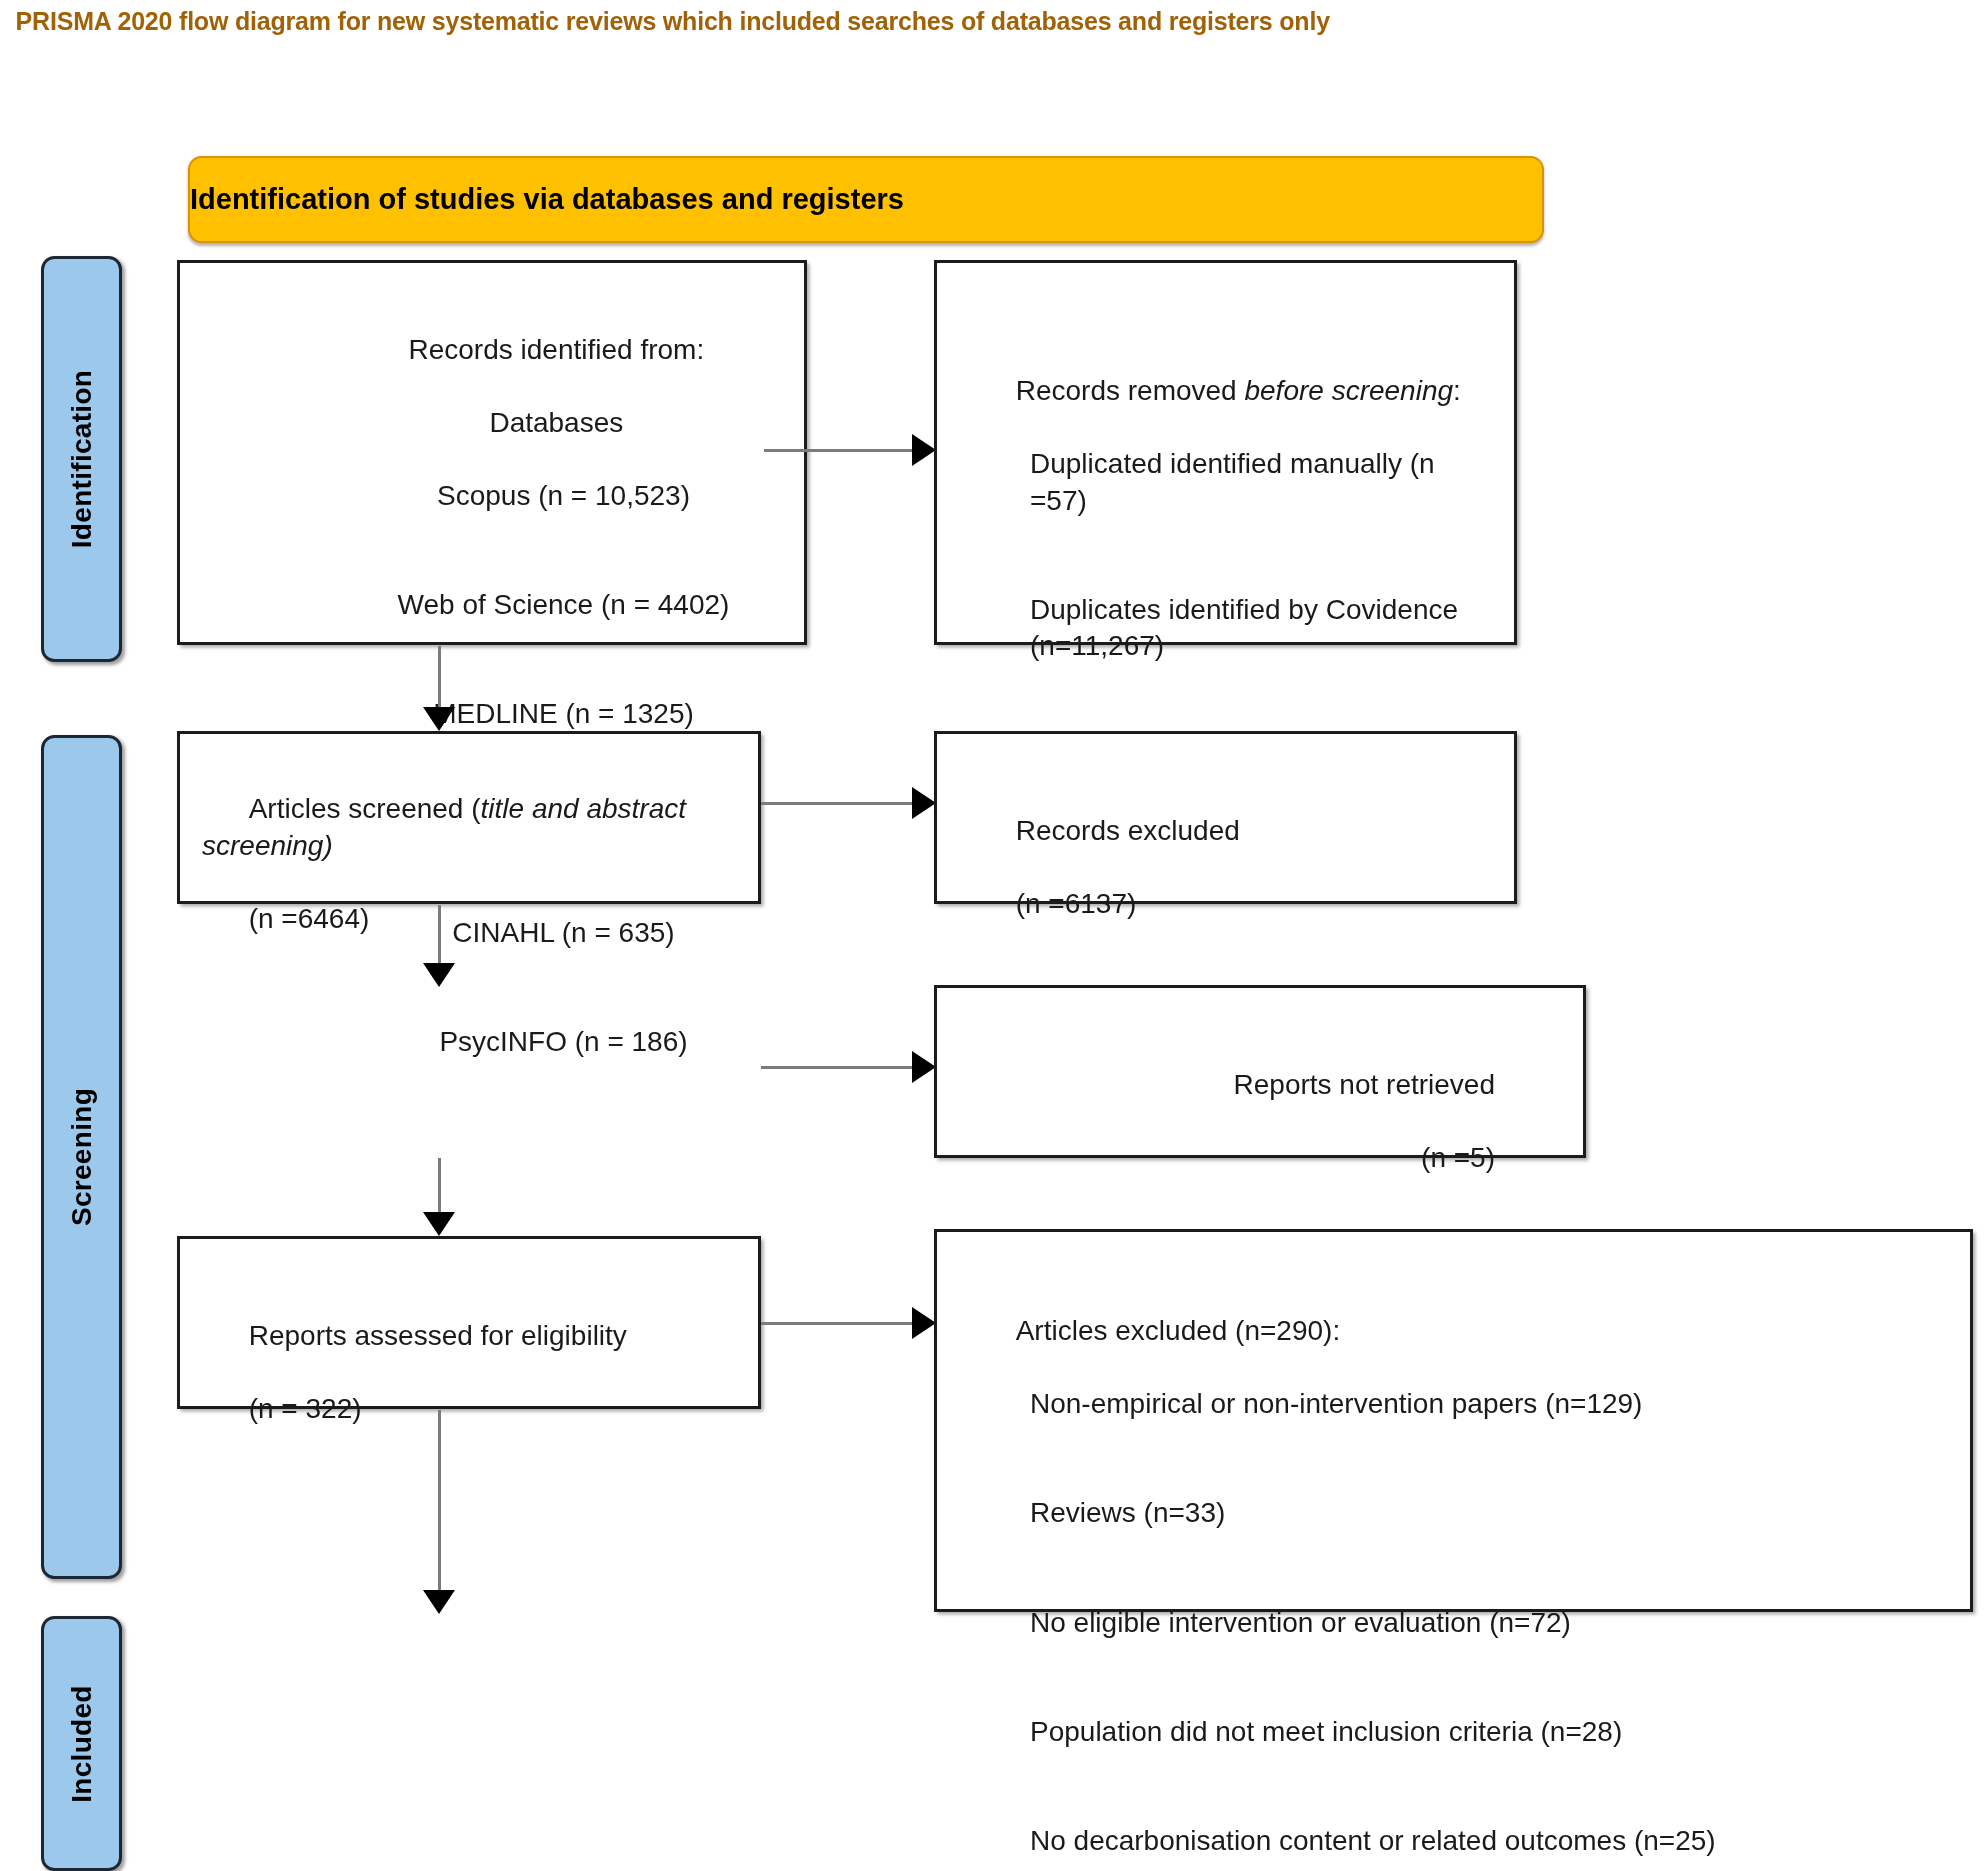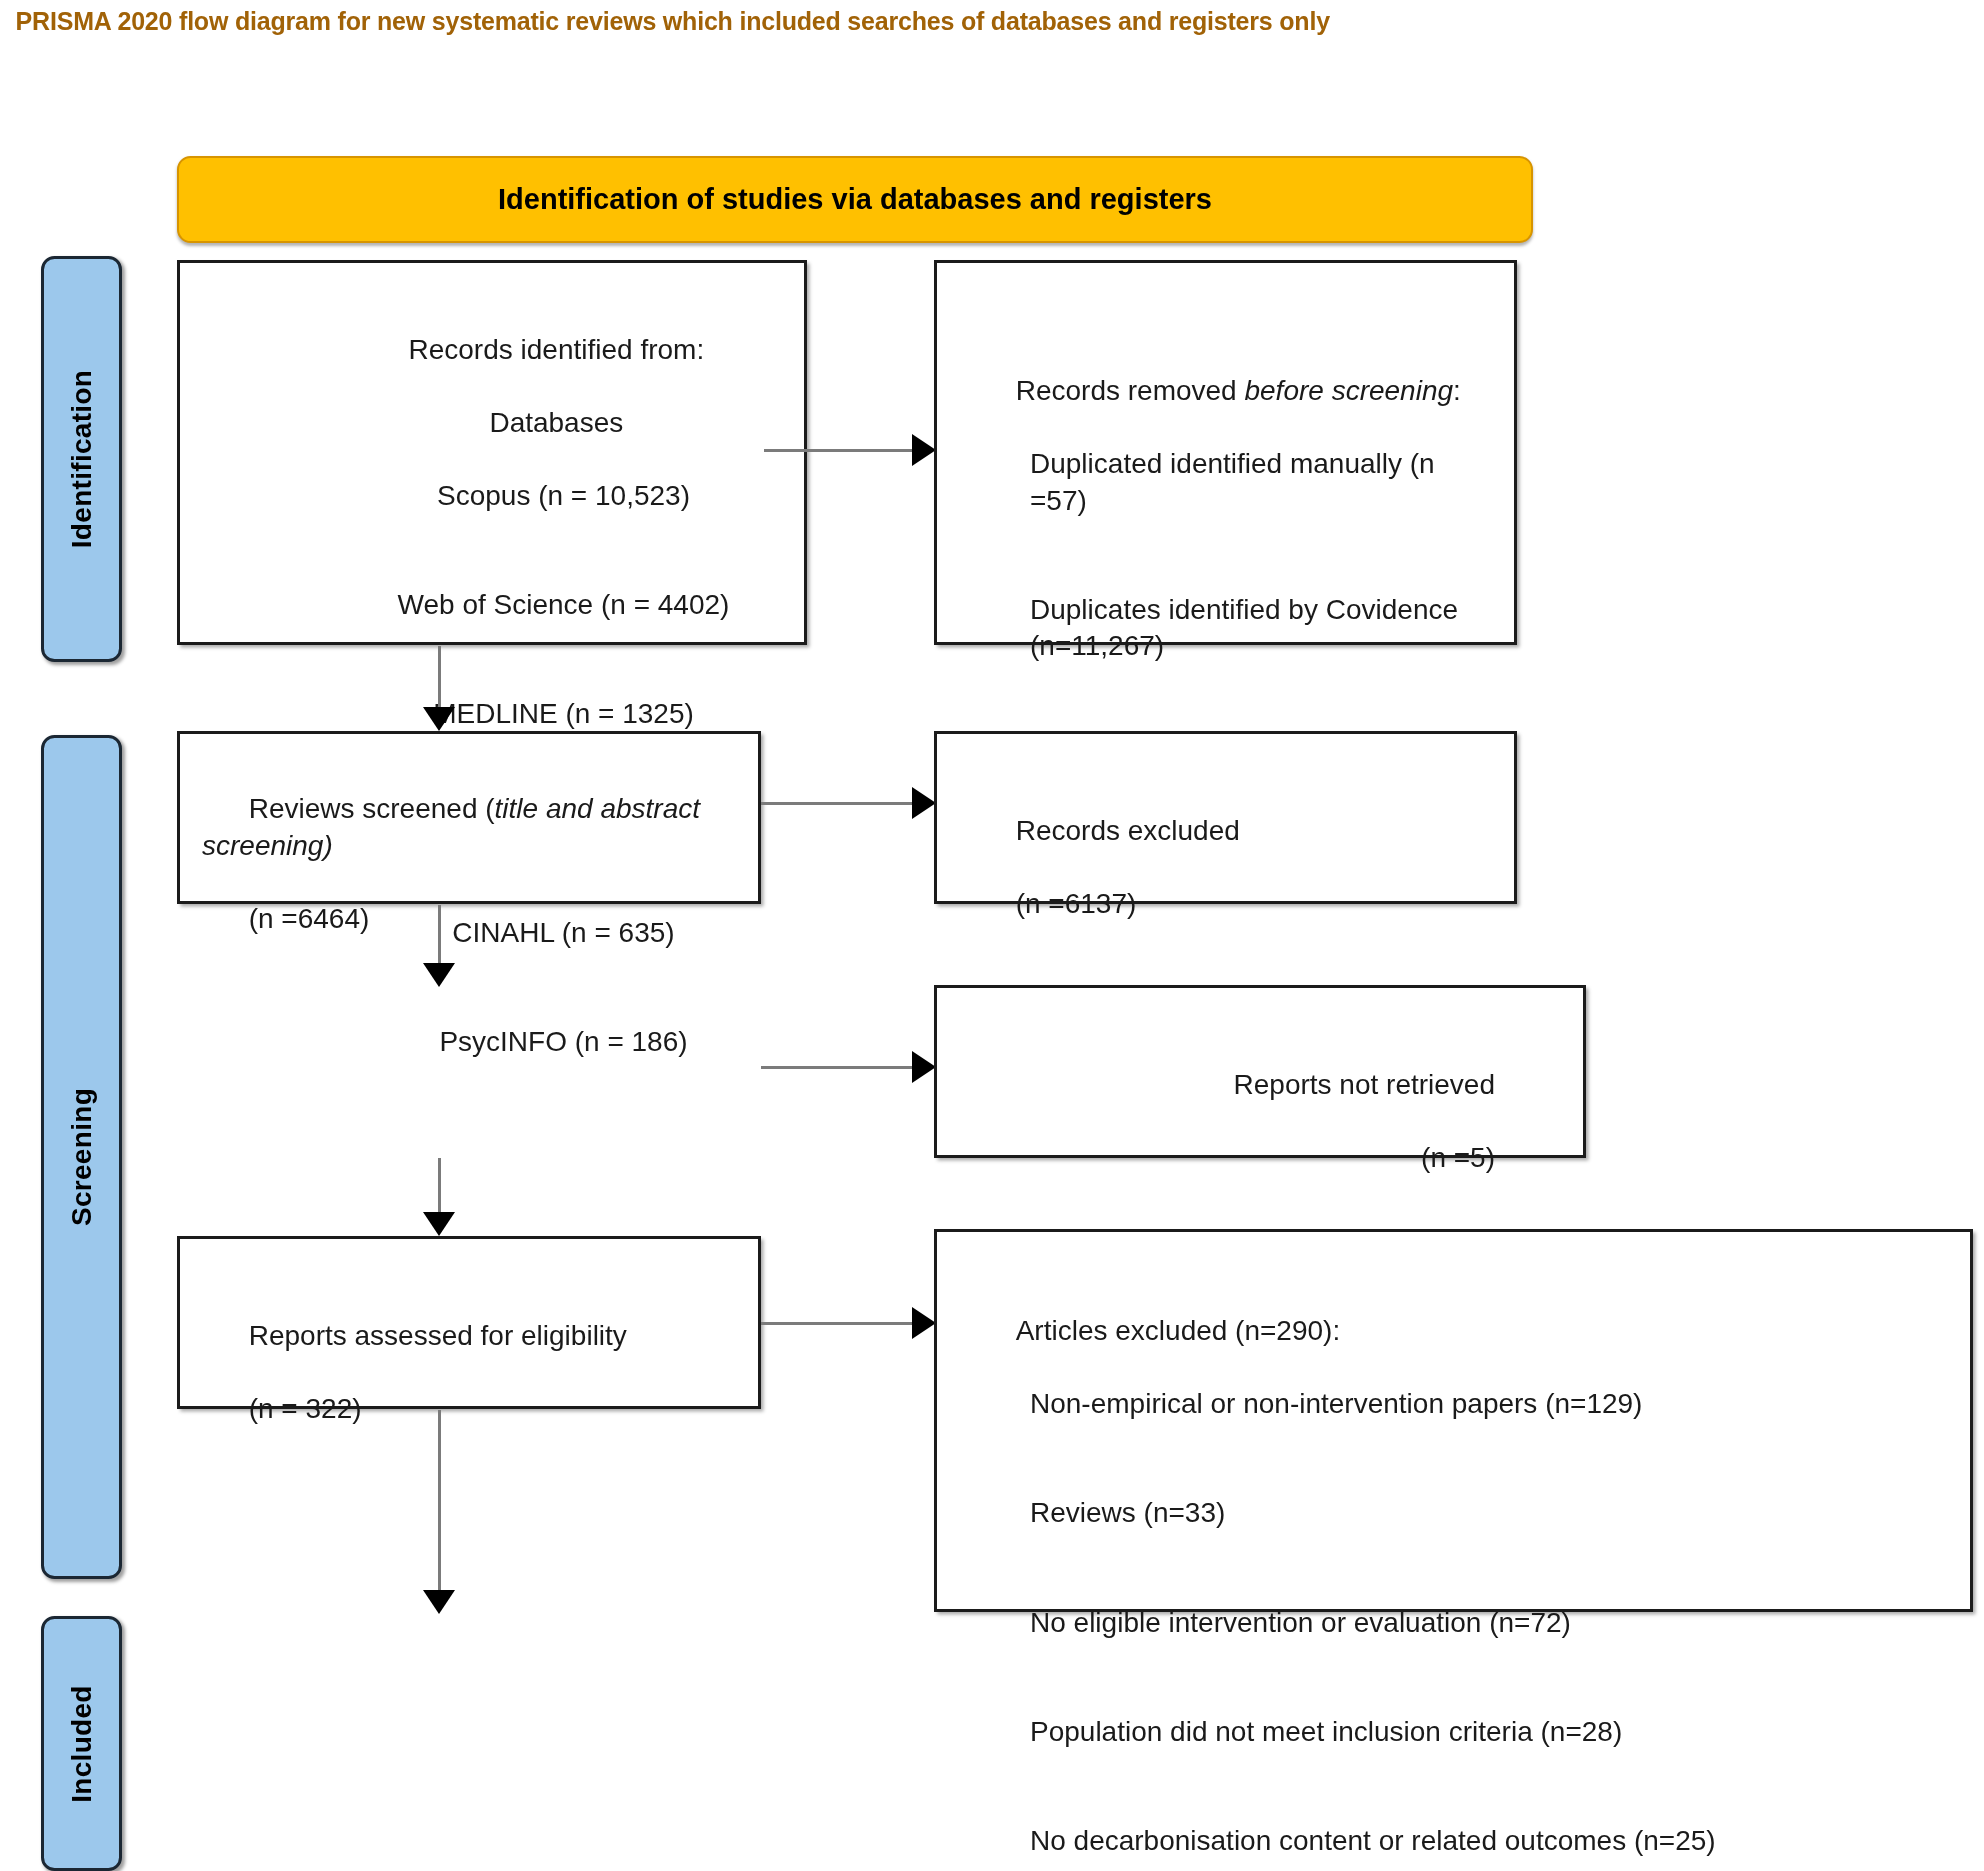--- a/index.html
+++ b/index.html
@@ -34,25 +34,26 @@
 
   
   .stage-header {
     position: absolute;
     box-sizing: border-box;
     background: #FFC000;
     border: 2.6px solid #D79400;
     border-radius: 13.5px;
     display: flex;
     align-items: center;
-    justify-content: center;
+    justify-content: flex-start;
     font-size: 29px;
     font-weight: bold;
     color: #000;
     box-shadow: 0 2.6px 3.1px rgba(0,0,0,0.30);
+    margin-left: 11px;
   }
 
   
   .phase-label {
     position: absolute;
     box-sizing: border-box;
     background: #9CC8EC;
     border: 3.1px solid #1B2733;
     border-radius: 13.5px;
     box-shadow: 2.1px 2.6px 3.6px rgba(0,0,0,0.38);
@@ -161,21 +162,21 @@
       <span class="ind">Duplicated identified manually (n =57)</span>
       <span class="ind">Duplicates identified by Covidence (n=11,267)</span>
     </div>
   </div>
 
   <div class="vline" style="left:438px; top:646px; height:64px;"></div>
   <div class="arrow-down" style="left:423px; top:707px;"></div>
 
   <div class="flow-box" style="left:177px; top:731px; width:584px; height:173px;">
     <div class="box-text" style="left:22px; top:21px; width:536px;">
-      <span>Reviews screened (</span><span class="it">title and abstract screening)</span><br>
+      <span>Articles screened (</span><span class="it">title and abstract screening)</span><br>
       <span>(n =6464)</span>
     </div>
   </div>
 
   <div class="hline" style="left:761px; top:802px; width:154px;"></div>
   <div class="arrow-right" style="left:912px; top:787px;"></div>
 
   <div class="flow-box" style="left:934px; top:731px; width:583px; height:173px;">
     <div class="box-text" style="left:32px; top:43px; width:526px;">
       <span>Records excluded</span><br>

